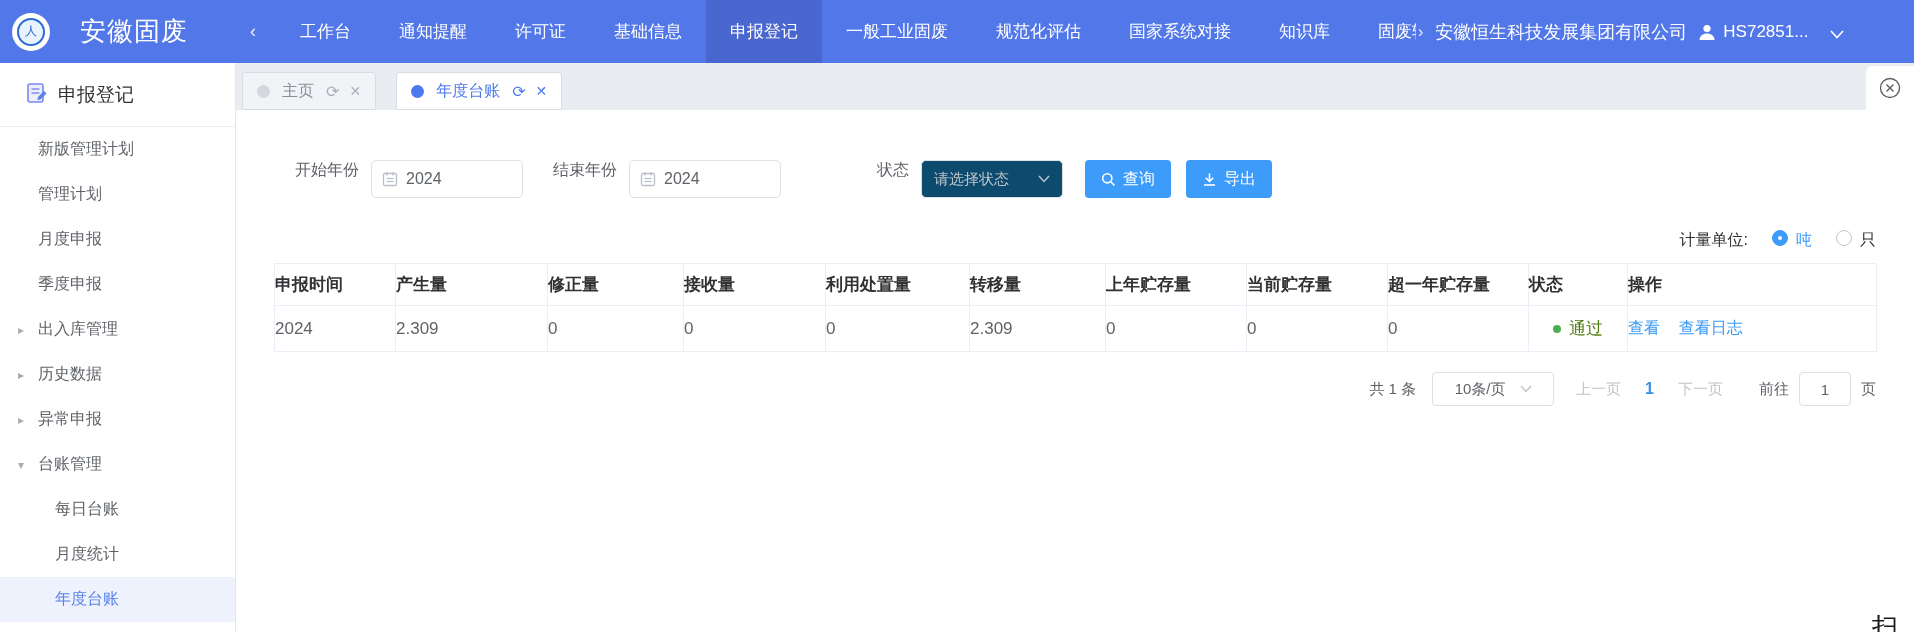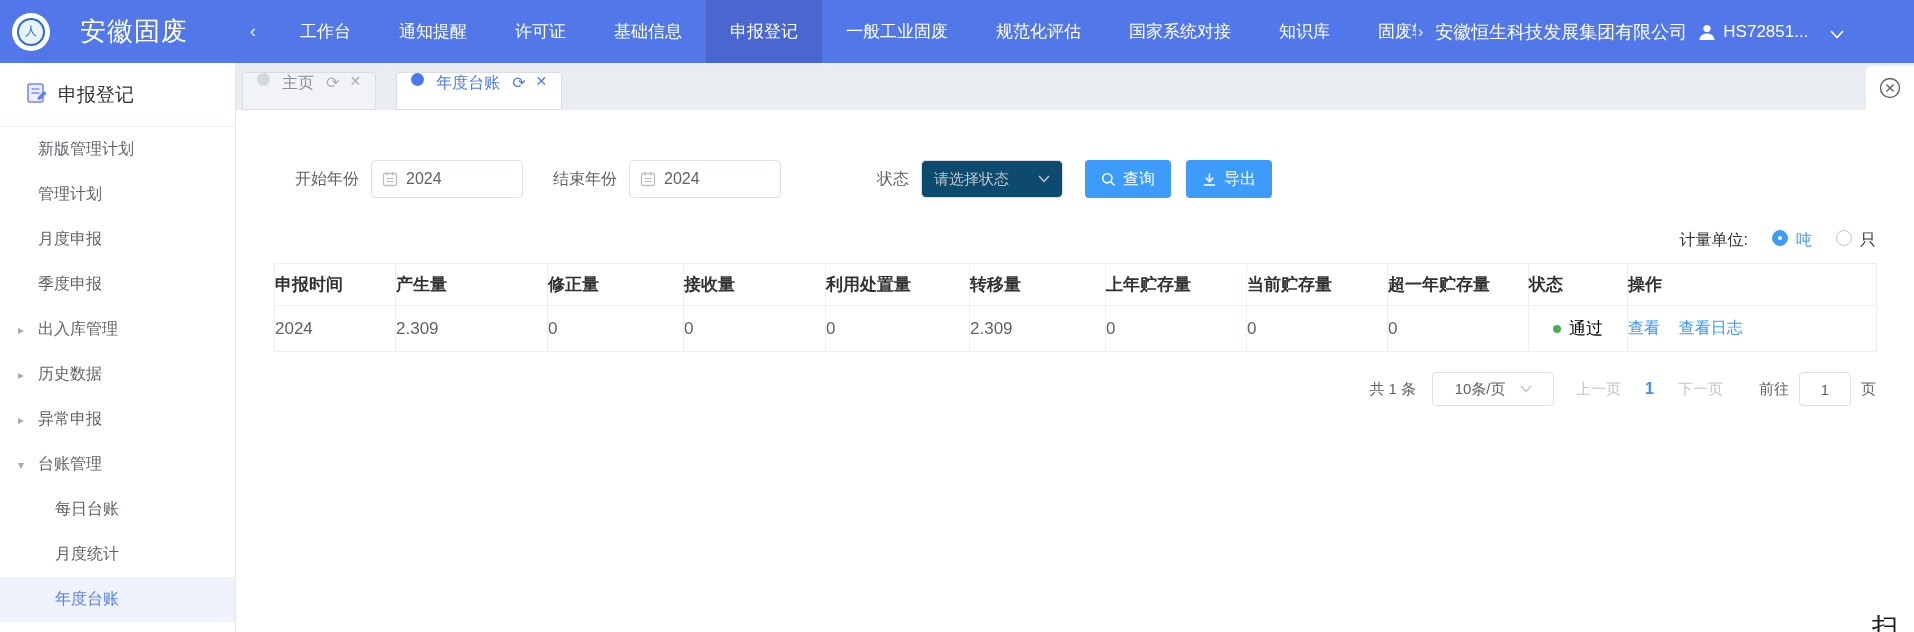--- a/index.html
+++ b/index.html
@@ -38,38 +38,38 @@
     color:#5f6368; cursor:pointer; position:relative; }
   .side-item .arrow { position:absolute; left:18px; top:50%; transform:translateY(-50%);
     font-size:12px; color:#a8abb2; }
   .side-item .lbl { margin-left:38px; }
   .side-item.child .lbl { margin-left:55px; }
   .side-item.selected { background:#edf2fc; color:#5a82e8; }
 
   
   .tabbar { position:absolute; left:236px; top:63px; right:0; height:47px;
     background:#e9edf2; display:flex; align-items:flex-end; }
-  .tab { height:38px; display:flex; border:1px solid #d8dce5;
+  .tab { height:38px; display:flex; align-items:center; border:1px solid #d8dce5;
     border-radius:3px 3px 0 0; background:#f1f3f7; padding:0 14px; margin-right:20px;
     cursor:pointer; font-size:16px; color:#8a8f99; }
   .tab:first-child { margin-left:6px; }
   .tab .dot { width:13px; height:13px; border-radius:50%; background:#d4d7de; margin-right:12px; }
   .tab .t-refresh { font-size:16px; margin:0 10px 0 12px; color:#a9aeb8; }
   .tab .t-close { font-size:14px; color:#a9aeb8; }
   .tab.active { background:#fff; color:#4c79ee; }
   .tab.active .dot { background:#4c79ee; }
   .tab.active .t-refresh, .tab.active .t-close { color:#4c79ee; }
   .tab-closeall { position:absolute; right:0; top:3px; width:48px; height:44px;
     background:#fff; border-radius:6px 0 0 0; display:flex; align-items:center;
     justify-content:center; cursor:pointer; }
 
   
   .content { position:absolute; left:236px; top:110px; right:0; bottom:0; background:#fff;
     padding:0 38px; }
-  .filter-row { display:flex; align-items:center; margin-top:50px; padding-left:21px; }
+  .filter-row { display:flex; margin-top:50px; padding-left:21px; }
   .f-label { font-size:16px; color:#5f6368; margin-right:12px; white-space:nowrap; }
   .f-input { width:152px; height:38px; border:1px solid #dcdfe6; border-radius:5px;
     display:flex; align-items:center; padding:0 10px; background:#fff; }
   .f-input input { border:none; outline:none; width:100%; font-size:16px; color:#5f6368;
     font-family:inherit; background:transparent; }
   .cal-icon { margin-right:8px; display:flex; }
   .ml30 { margin-left:30px; }
   .ml96 { margin-left:96px; }
   .f-select { width:142px; height:38px; border:1px solid #dcdfe6; border-radius:5px;
     display:flex; align-items:center; justify-content:space-between; padding:0 12px;
@@ -91,21 +91,21 @@
     border-radius:50%; background:#fff; }
   .radio-lbl { font-size:16px; color:#303133; cursor:pointer; }
   .radio-lbl.on { color:#3d9bfa; }
 
   table.data { border-collapse:collapse; table-layout:fixed; width:1602px; margin-top:12px; }
   table.data th, table.data td { border:1px solid #ebeef5; text-align:left; }
   table.data th { height:42px; font-size:17px; color:#303133; font-weight:bold; }
   table.data td { height:46px; font-size:17px; color:#5f6368; }
   .status-cell { display:flex; align-items:center; justify-content:center; }
   .g-dot { width:8px; height:8px; border-radius:50%; background:#4caf50; margin-right:8px; }
-  .status-txt { color:#000000; }
+  .status-txt { color:#4d7c0f; }
   .link { color:#3e9af5; cursor:pointer; font-size:16px; }
   .link + .link { margin-left:14px; }
 
   .pager { display:flex; align-items:center; justify-content:flex-end; margin-top:20px;
     font-size:15px; color:#5f6368; }
   .pg-total { margin-right:16px; }
   .pg-size { width:122px; height:34px; border:1px solid #dcdfe6; border-radius:4px;
     display:flex; align-items:center; justify-content:center; cursor:pointer; }
   .pg-size span { margin-right:14px; }
   .pg-btn { color:#c0c4cc; margin-left:22px; cursor:default; }

